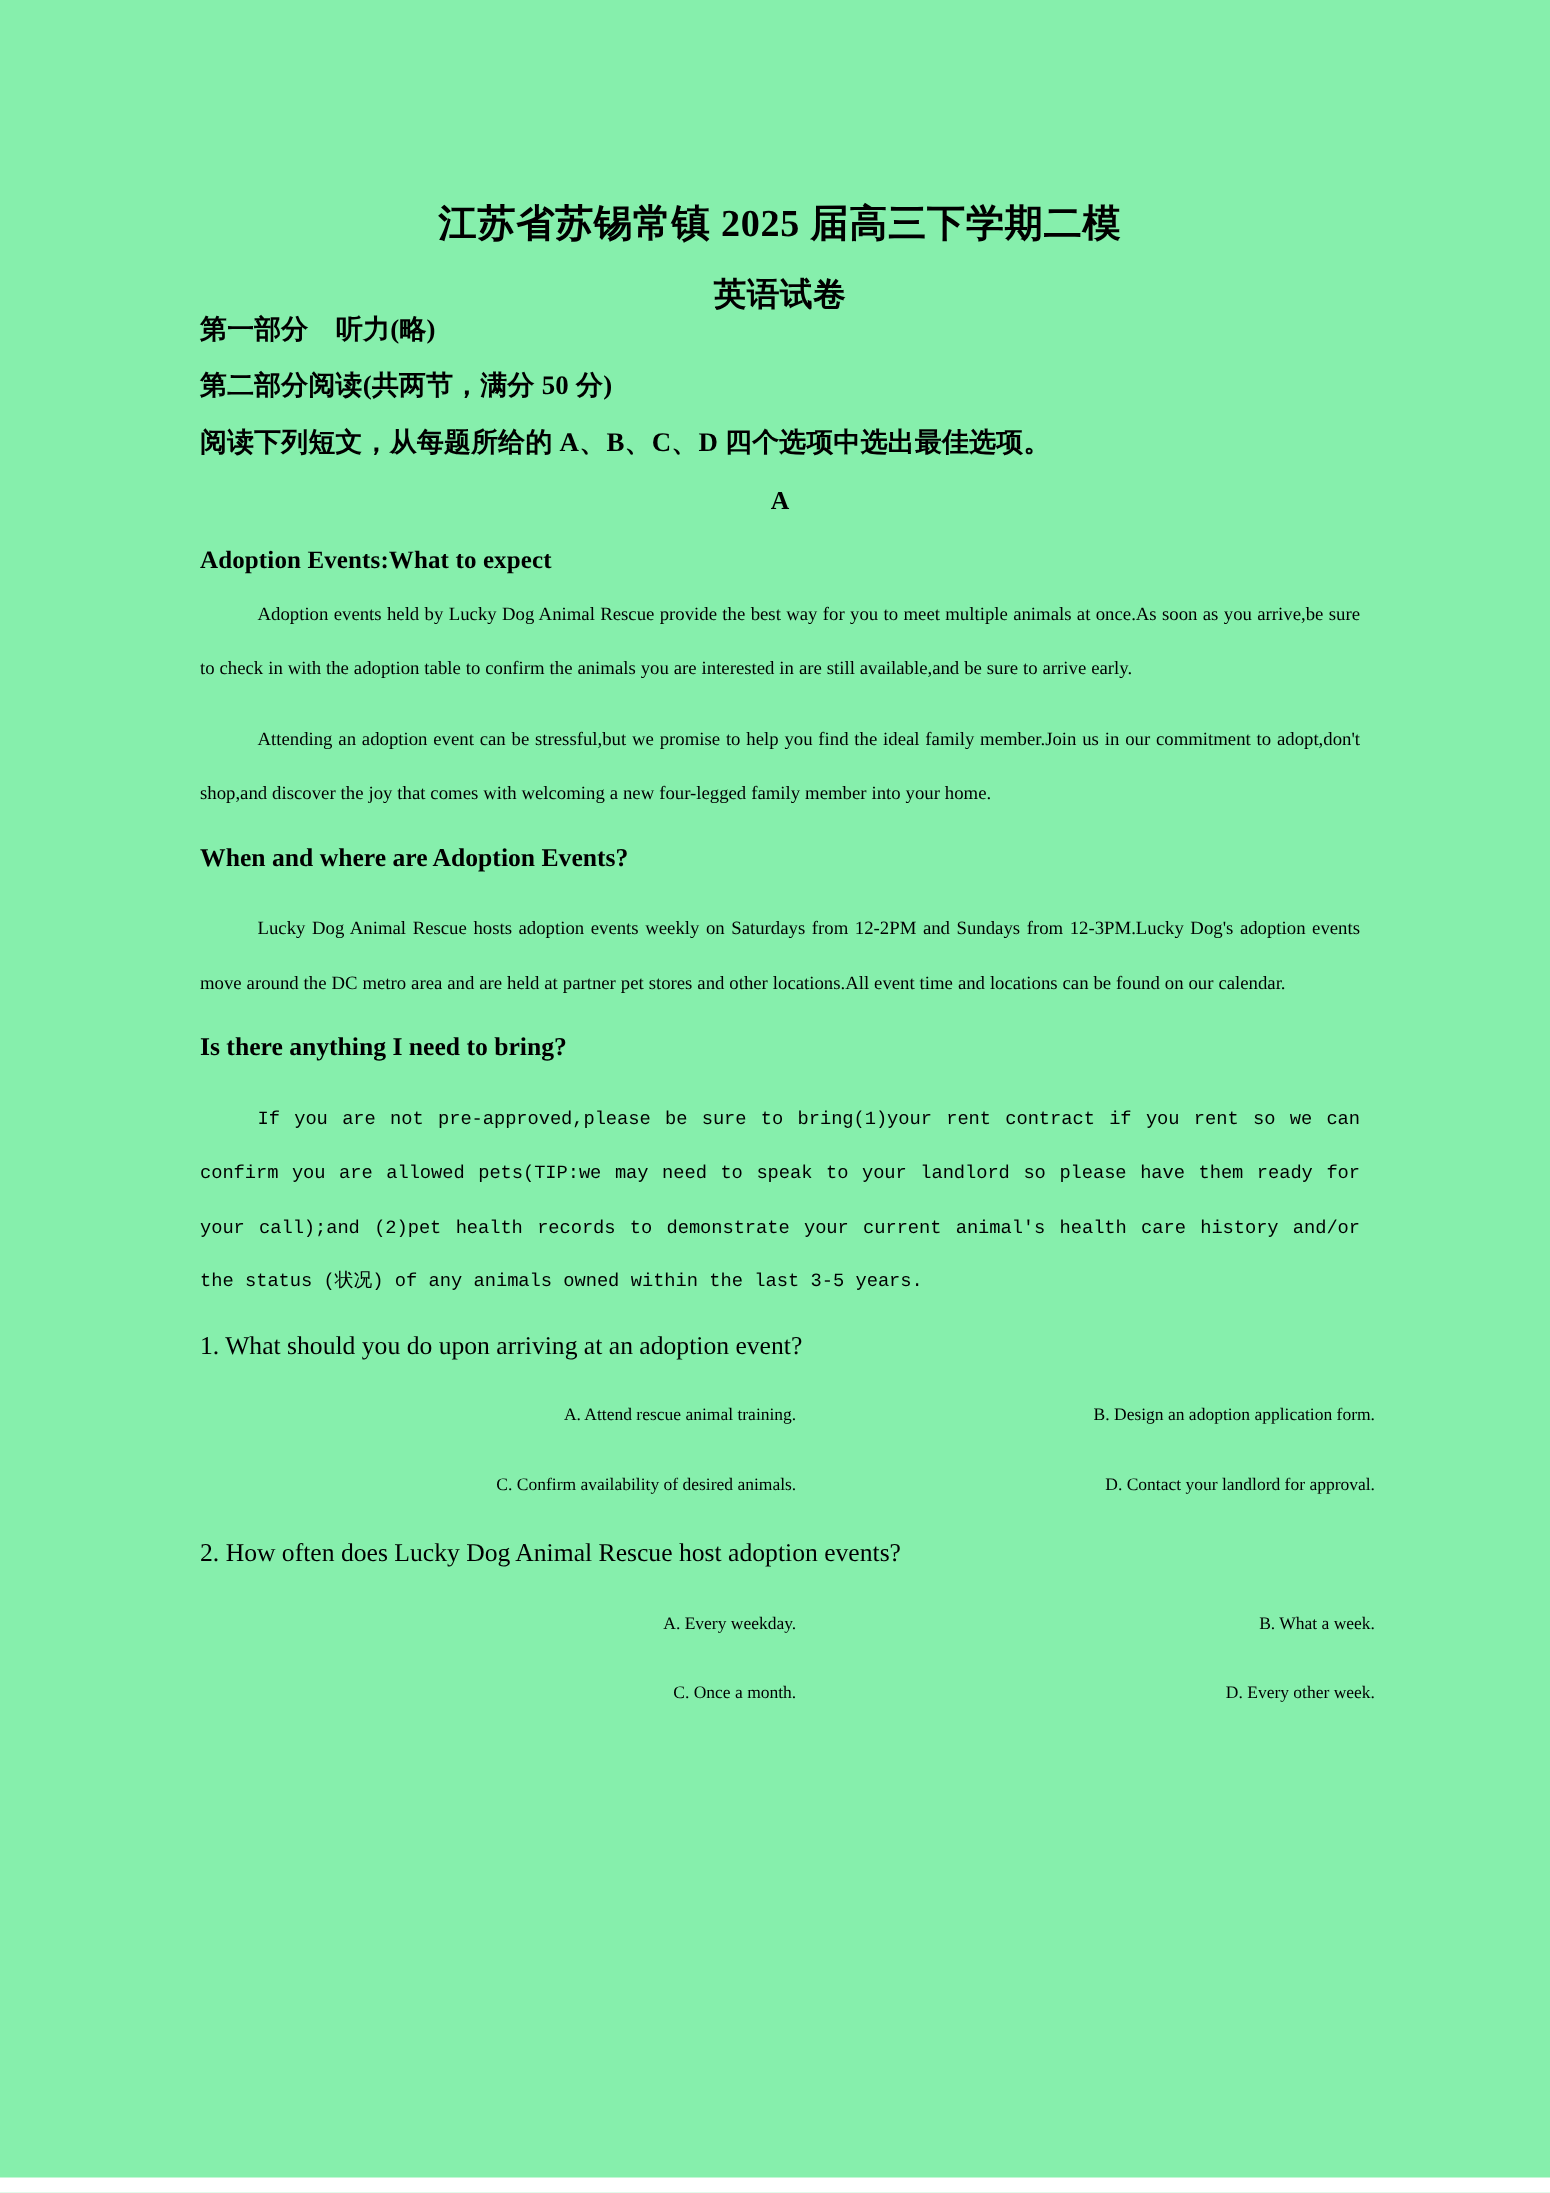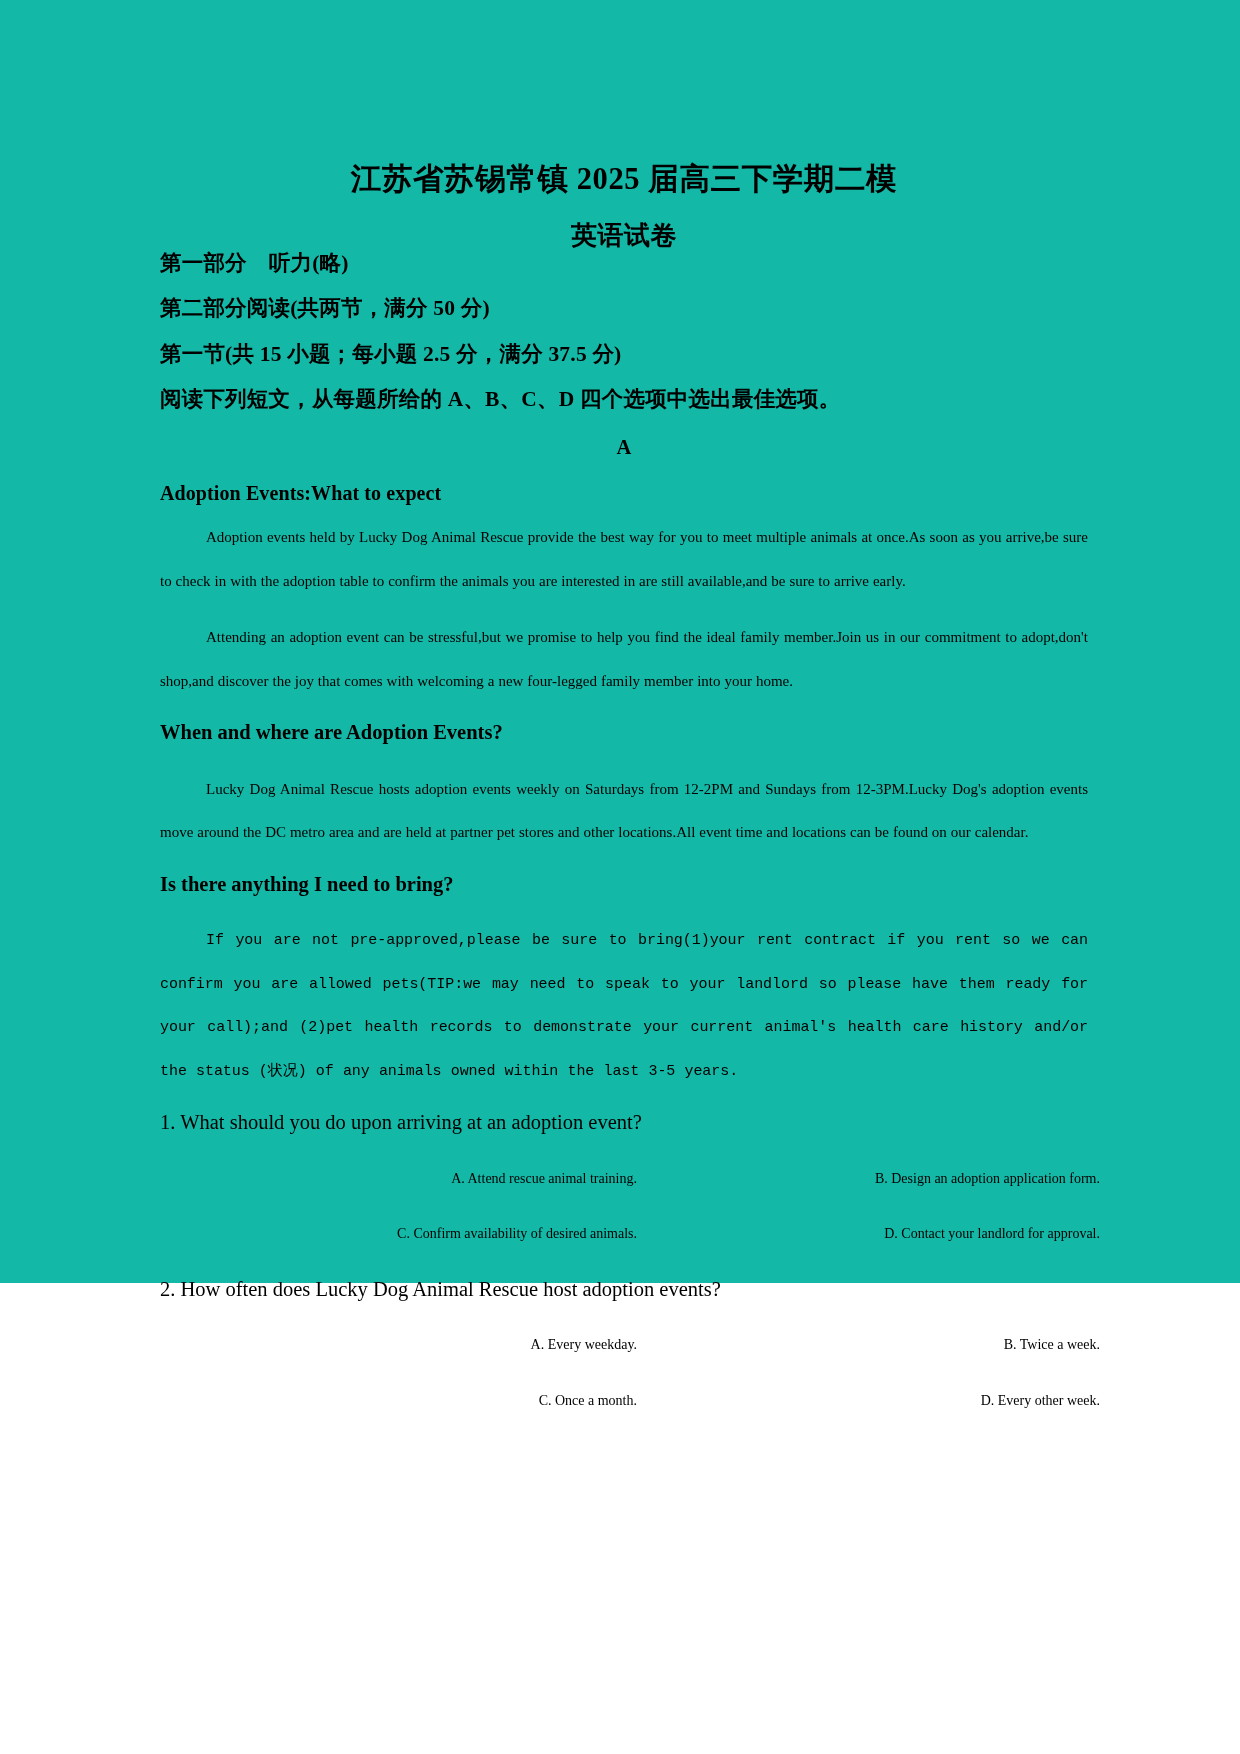--- a/index.html
+++ b/index.html
@@ -10,24 +10,24 @@
   body {
     width: 1240px;
     height: 1754px;
     font-family: "Liberation Serif", "DejaVu Serif", serif;
     color: #000000;
     -webkit-font-smoothing: antialiased;
   }
   .page {
     position: relative;
     width: 1240px;
-    height: 1283px;
+    height: 1742px;
     box-sizing: border-box;
     padding: 118px 152px 60px 160px;
-    background: #14b8a6;
+    background: #86efac;
   }
 
   
   .doc-title {
     text-align: center;
     font-weight: bold;
     font-size: 30.5px;
     line-height: 1.25;
     letter-spacing: 0.6px;
     margin: 42px 0 0 0;
@@ -119,21 +119,20 @@
 
 <div class="page">
 
   <h1 class="doc-title cjk">江苏省苏锡常镇 2025 届高三下学期二模</h1>
   <h2 class="doc-subtitle cjk">英语试卷</h2>
 
   <p class="section-line cjk sp1"><span>第一部分</span><span class="gap-wide"></span><span>听力(略)</span></p>
 
   <p class="section-line cjk sp2">第二部分阅读(共两节，满分 50 分)</p>
 
-  <p class="section-line cjk sp2">第一节(共 15 小题；每小题 2.5 分，满分 37.5 分)</p>
 
   <p class="section-line cjk sp2">阅读下列短文，从每题所给的 A、B、C、D 四个选项中选出最佳选项。</p>
 
   <p class="passage-label">A</p>
 
   <p class="passage-heading">Adoption Events:What to expect</p>
 
   <p class="para">Adoption events held by Lucky Dog Animal Rescue provide the best way for you to meet multiple animals at once.As soon as you arrive,be sure to check in with the adoption table to confirm the animals you are interested in are still available,and be sure to arrive early.</p>
 
   <p class="para">Attending an adoption event can be stressful,but we promise to help you find the ideal family member.Join us in our commitment to adopt,don't shop,and discover the joy that comes with welcoming a new four-legged family member into your home.</p>
@@ -152,20 +151,20 @@
     <span class="opt-right">B. Design an adoption application form.</span>
   </div>
   <div class="options">
     <span class="opt-left">C. Confirm availability of desired animals.</span>
     <span class="opt-right">D. Contact your landlord for approval.</span>
   </div>
 
   <p class="question">2. How often does Lucky Dog Animal Rescue host adoption events?</p>
   <div class="options">
     <span class="opt-left">A. Every weekday.</span>
-    <span class="opt-right">B. Twice a week.</span>
+    <span class="opt-right">B. What a week.</span>
   </div>
   <div class="options">
     <span class="opt-left">C. Once a month.</span>
     <span class="opt-right">D. Every other week.</span>
   </div>
 
 </div>
 
 </body></html>

